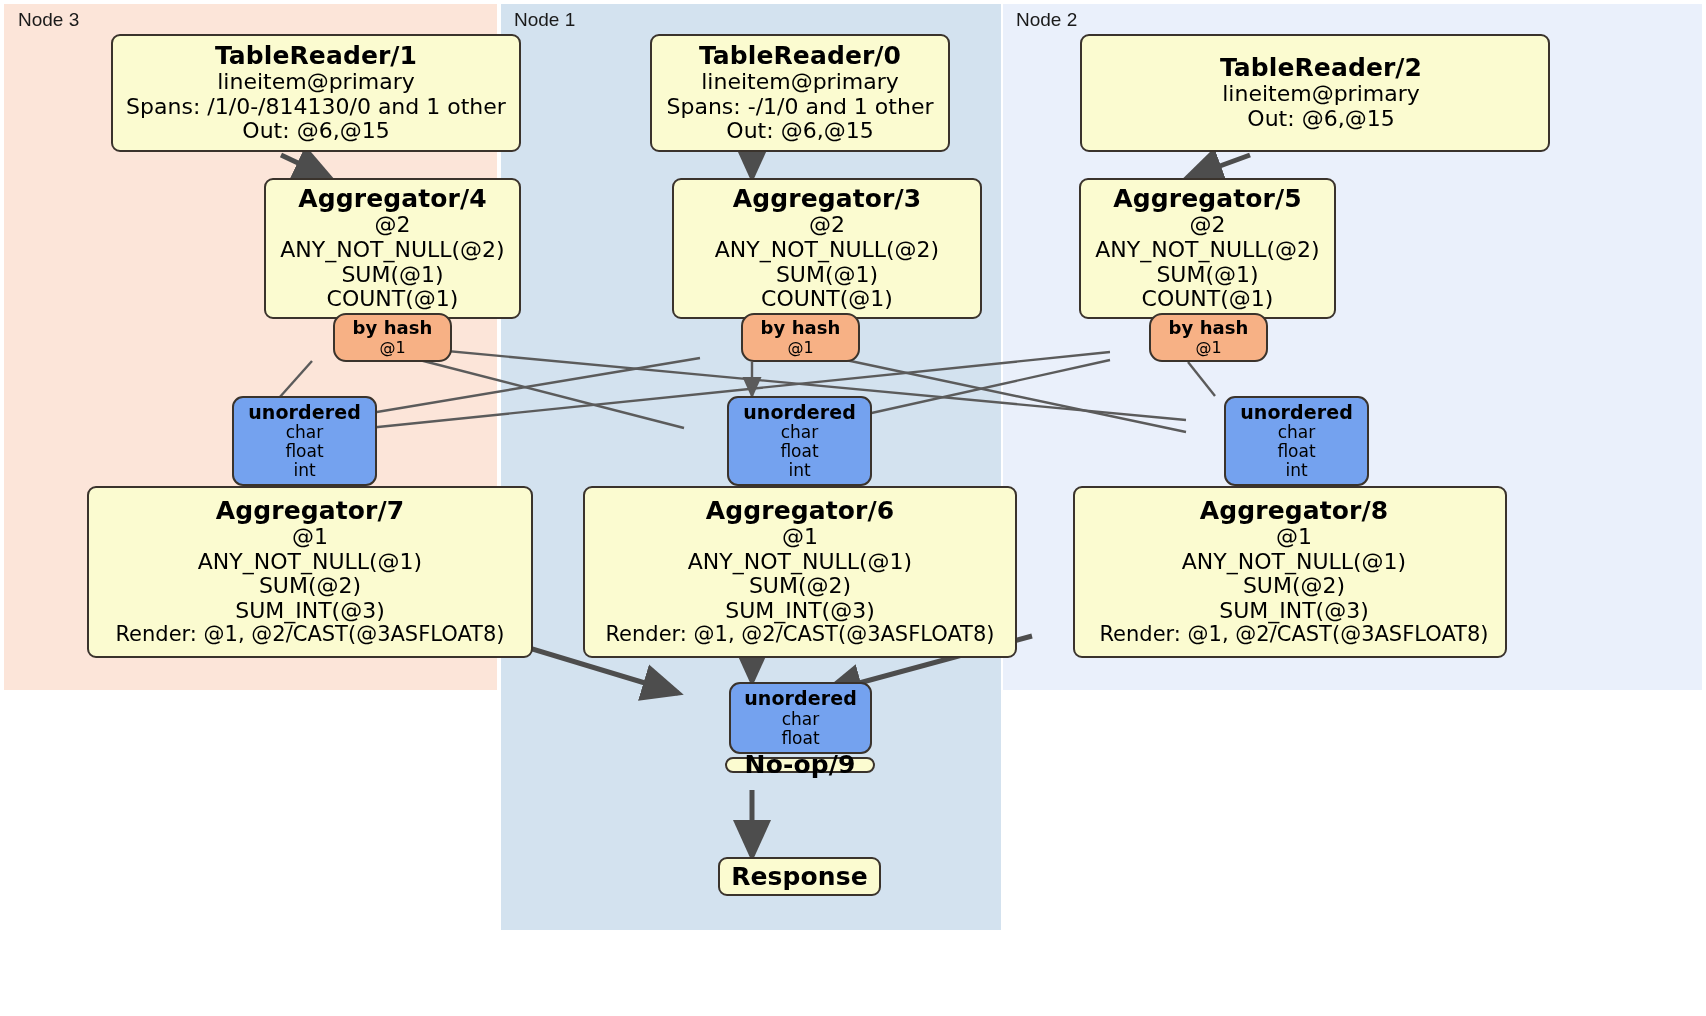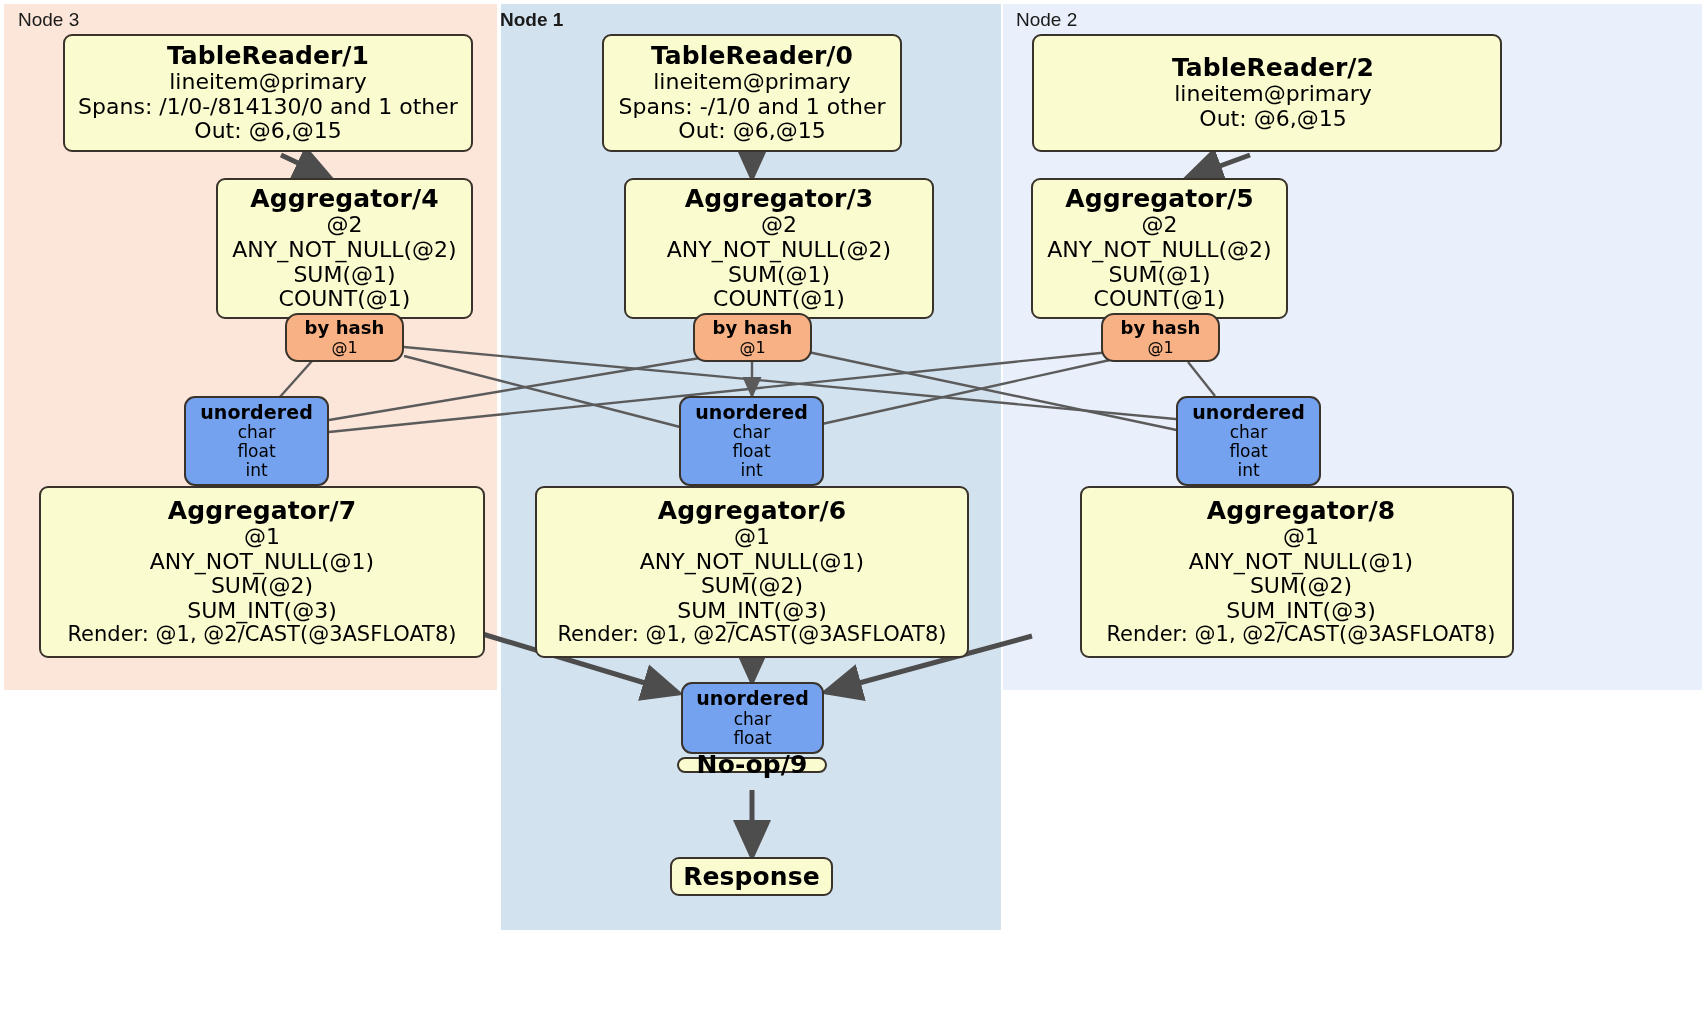--- a/index.html
+++ b/index.html
@@ -18,21 +18,21 @@
   }
 
   
   #edges{position:absolute;left:0;top:0;width:1706px;height:1016px;}
 
   
   .box{
     position:absolute;box-sizing:border-box;
     border:2px solid #3a332c;border-radius:9px;
     display:flex;flex-direction:column;align-items:center;justify-content:center;
-    text-align:center;line-height:1.12;
+    text-align:center;line-height:1.12;margin-left:48px;
   }
   .box.proc{background:#fbfbd0;}
   .box.router-hash{background:#f7b185;border-radius:13px;}
   .box.sync-unordered{background:#74a2ef;border-radius:11px;}
 
   .title{
     font-weight:bold;font-size:25px;color:#000;letter-spacing:.1px;
     font-family:"DejaVu Sans","Liberation Sans",sans-serif;
   }
   .detail{font-size:22px;color:#000;}
@@ -49,21 +49,21 @@
 </head>
 <body>
 
 <div id="stage">
 
   <div class="node-panel" style="left:4px;top:4px;width:493px;height:686px;background:#fce5d9;"></div>
   <div class="node-panel" style="left:501px;top:4px;width:500px;height:926px;background:#d3e2ef;"></div>
   <div class="node-panel" style="left:1003px;top:4px;width:699px;height:686px;background:#eaf0fb;"></div>
 
   <div class="node-label" style="left:18px;top:9px;">Node 3</div>
-  <div class="node-label" style="left:500px;top:9px;font-weight:bold;">Node 1</div>
+  <div class="node-label" style="left:514px;top:9px;">Node 1</div>
   <div class="node-label" style="left:1016px;top:9px;">Node 2</div>
 
   <svg id="edges" viewBox="0 0 1706 1016" xmlns="http://www.w3.org/2000/svg">
     <defs>
       <marker id="ah-thick" markerWidth="9" markerHeight="9" refX="7.2" refY="4.5" orient="auto" markerUnits="strokeWidth">
         <path d="M0,0.7 L8.4,4.5 L0,8.3 z" fill="#4d4d4d"></path>
       </marker>
       <marker id="ah-thin" markerWidth="10" markerHeight="10" refX="8" refY="5" orient="auto" markerUnits="strokeWidth">
         <path d="M0,1 L9,5 L0,9 z" fill="#5b5b5b"></path>
       </marker>
@@ -192,21 +192,21 @@
 
   <div class="box proc" style="left:535px;top:486px;width:434px;height:172px;">
     <div class="title">Aggregator/6</div>
     <div class="detail">@1</div>
     <div class="detail">ANY_NOT_NULL(@1)</div>
     <div class="detail">SUM(@2)</div>
     <div class="detail">SUM_INT(@3)</div>
     <div class="detail small">Render: @1, @2/CAST(@3ASFLOAT8)</div>
   </div>
 
-  <div class="box proc" style="left:1080px;top:486px;width:434px;height:172px;padding-left:8px;">
+  <div class="box proc" style="left:1025px;top:486px;width:434px;height:172px;padding-left:8px;">
     <div class="title">Aggregator/8</div>
     <div class="detail">@1</div>
     <div class="detail">ANY_NOT_NULL(@1)</div>
     <div class="detail">SUM(@2)</div>
     <div class="detail">SUM_INT(@3)</div>
     <div class="detail small">Render: @1, @2/CAST(@3ASFLOAT8)</div>
   </div>
 
   <div class="box sync-unordered" style="left:681px;top:682px;width:143px;height:72px;">
     <div class="title">unordered</div>

